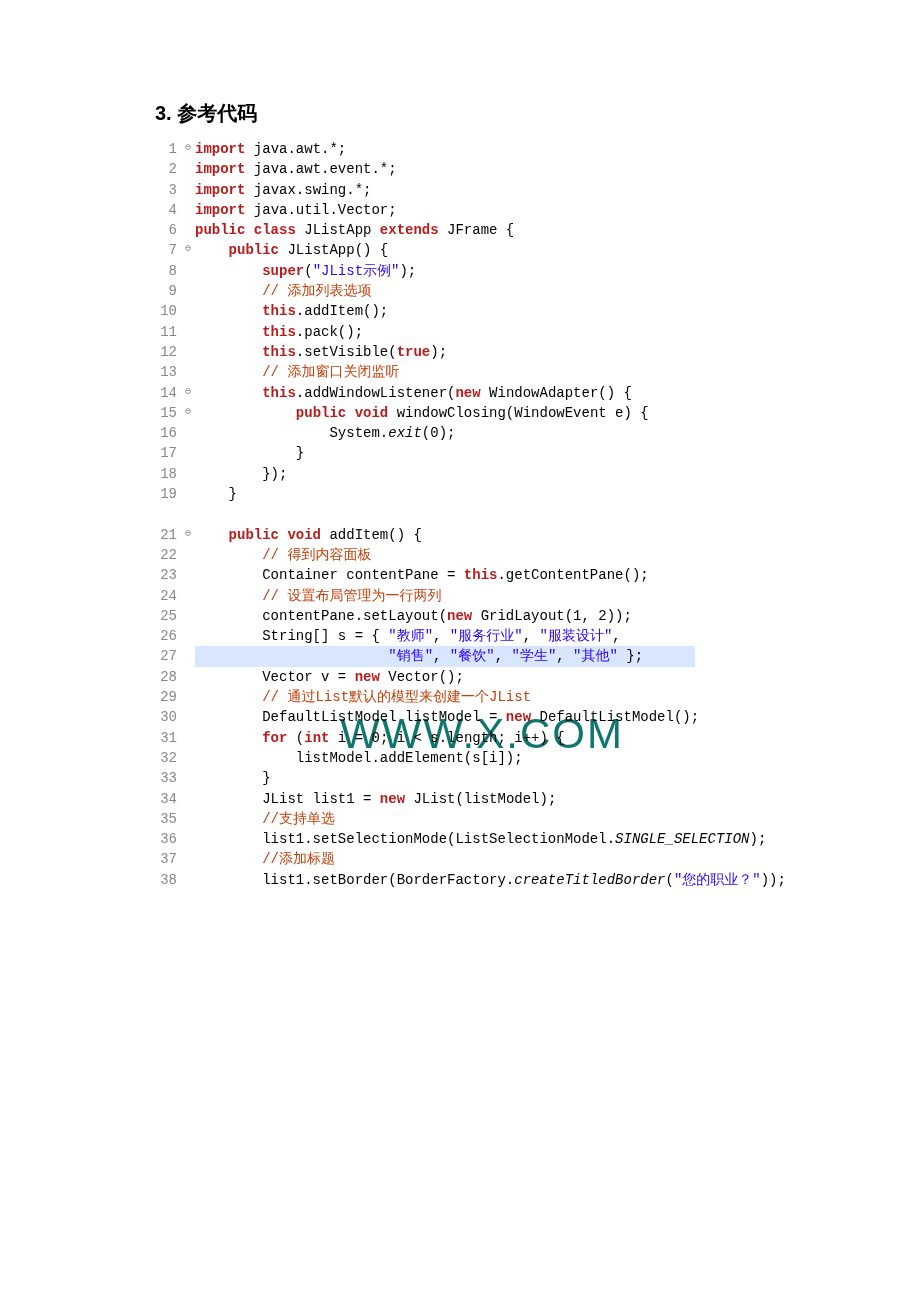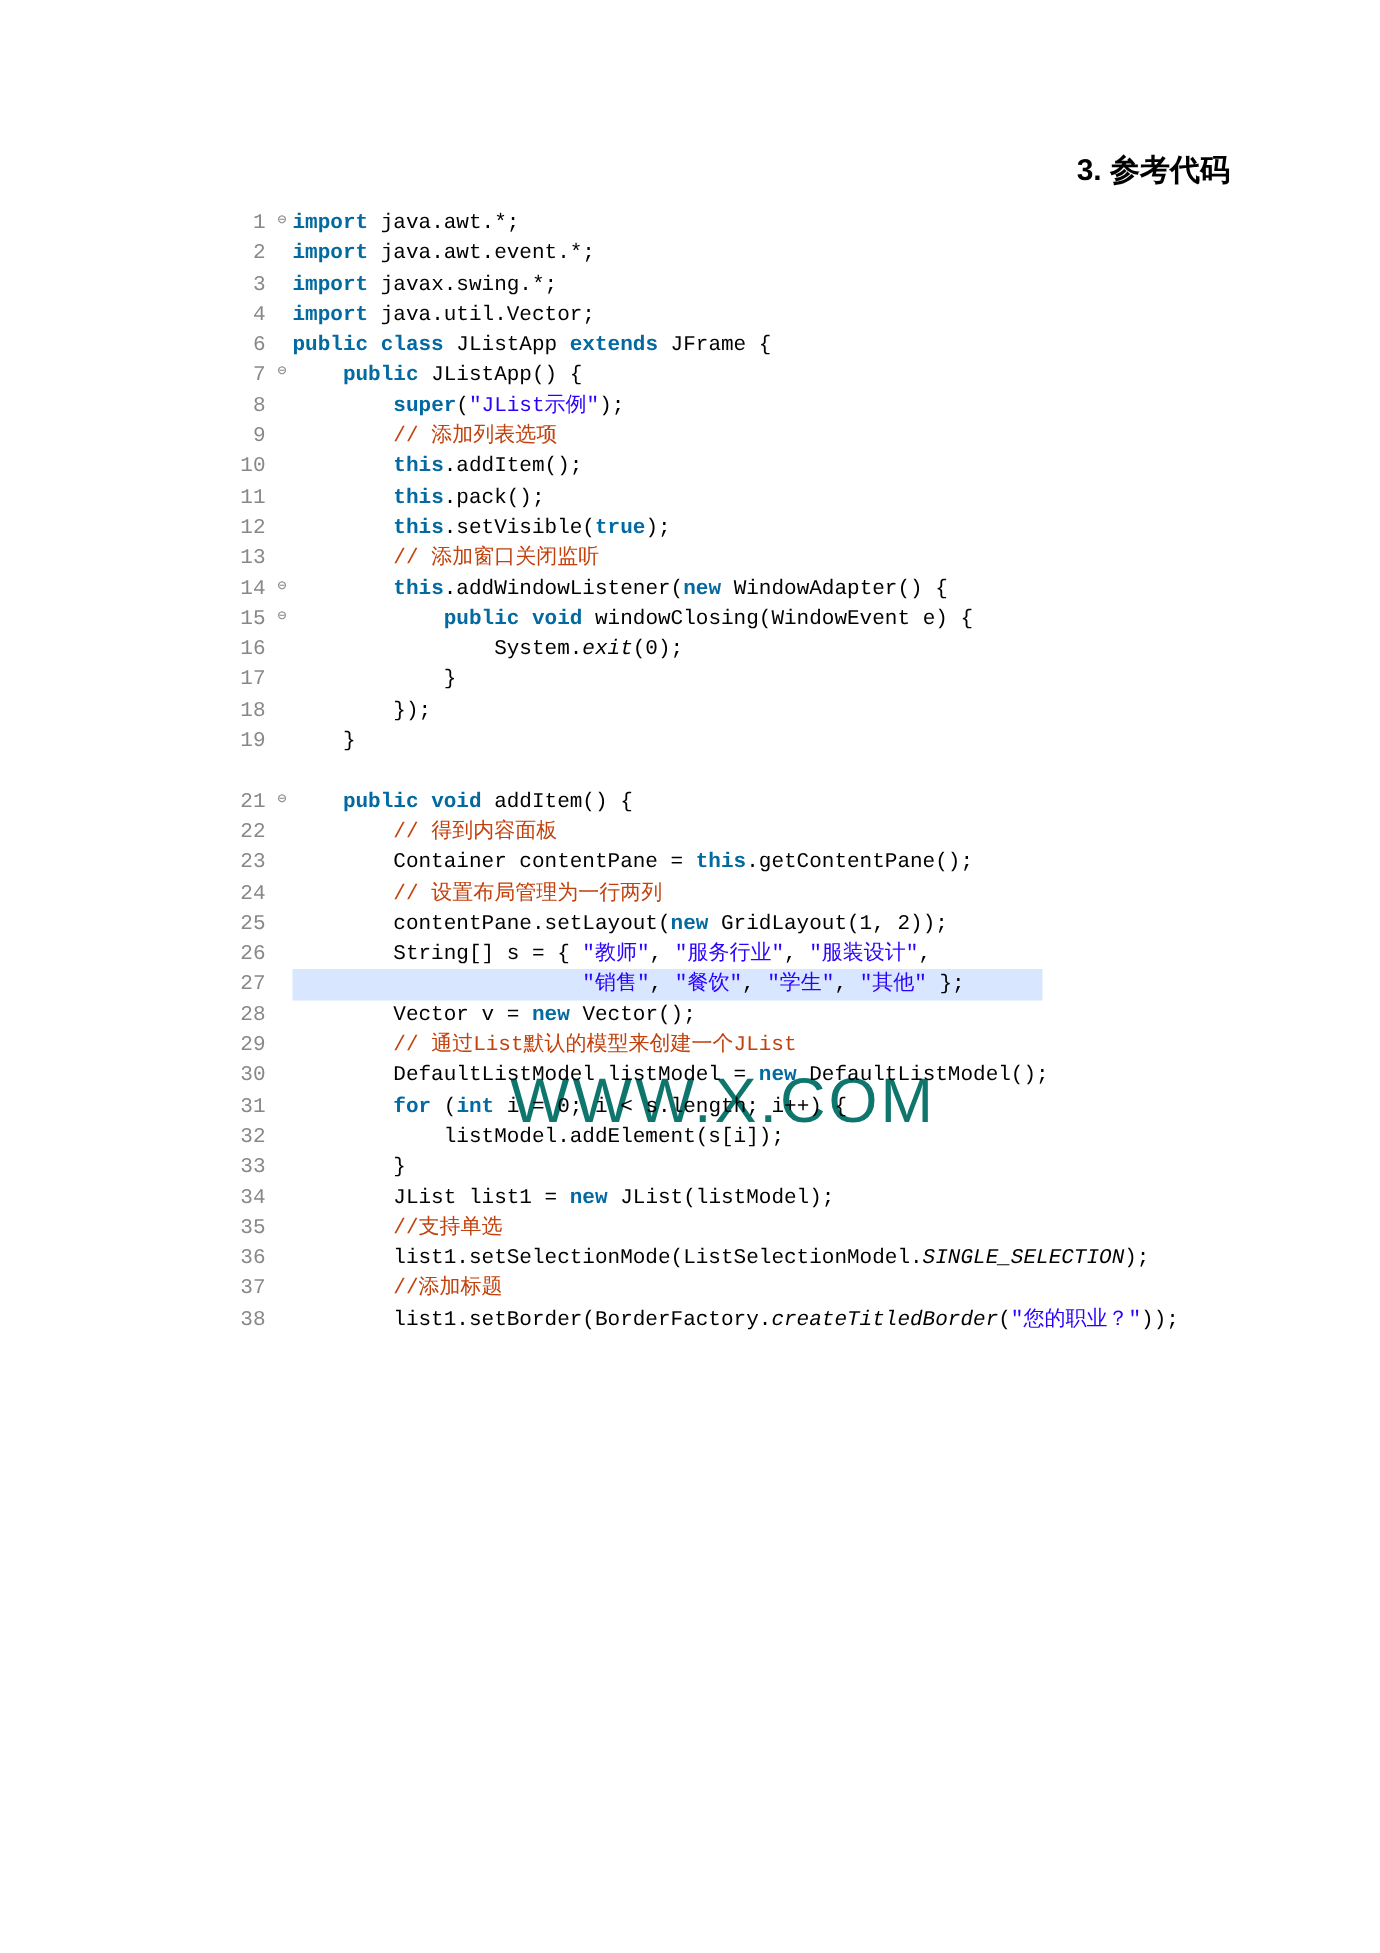--- a/index.html
+++ b/index.html
@@ -10,21 +10,20 @@
       width: 920px;
     }
     .page {
       padding: 100px 100px 0 155px;
     }
     .heading {
       font-size: 20px;
       font-weight: bold;
       margin-bottom: 12px;
       font-family: "SimSun", Arial, sans-serif;
-      text-align: right;
     }
     .code-block {
       font-family: "Courier New", Courier, monospace;
       font-size: 14px;
       line-height: 1.45;
       white-space: pre;
       display: table;
     }
     .code-line {
       display: table-row;
@@ -44,21 +43,21 @@
       text-align: center;
       color: #888;
       font-size: 10px;
       vertical-align: top;
       padding-top: 2px;
     }
     .src {
       display: table-cell;
       vertical-align: top;
     }
-    .kw { color: #0369a1; font-weight: bold; }
+    .kw { color: #b91c1c; font-weight: bold; }
     .str { color: #2a00ff; }
     .cm { color: #c2410c; }
     .it { font-style: italic; }
     .hl { background: #d8e6ff; display: inline-block; min-width: 500px; }
     .watermark {
       position: absolute;
       top: 710px;
       left: 340px;
       font-size: 42px;
       font-family: Arial, sans-serif;

